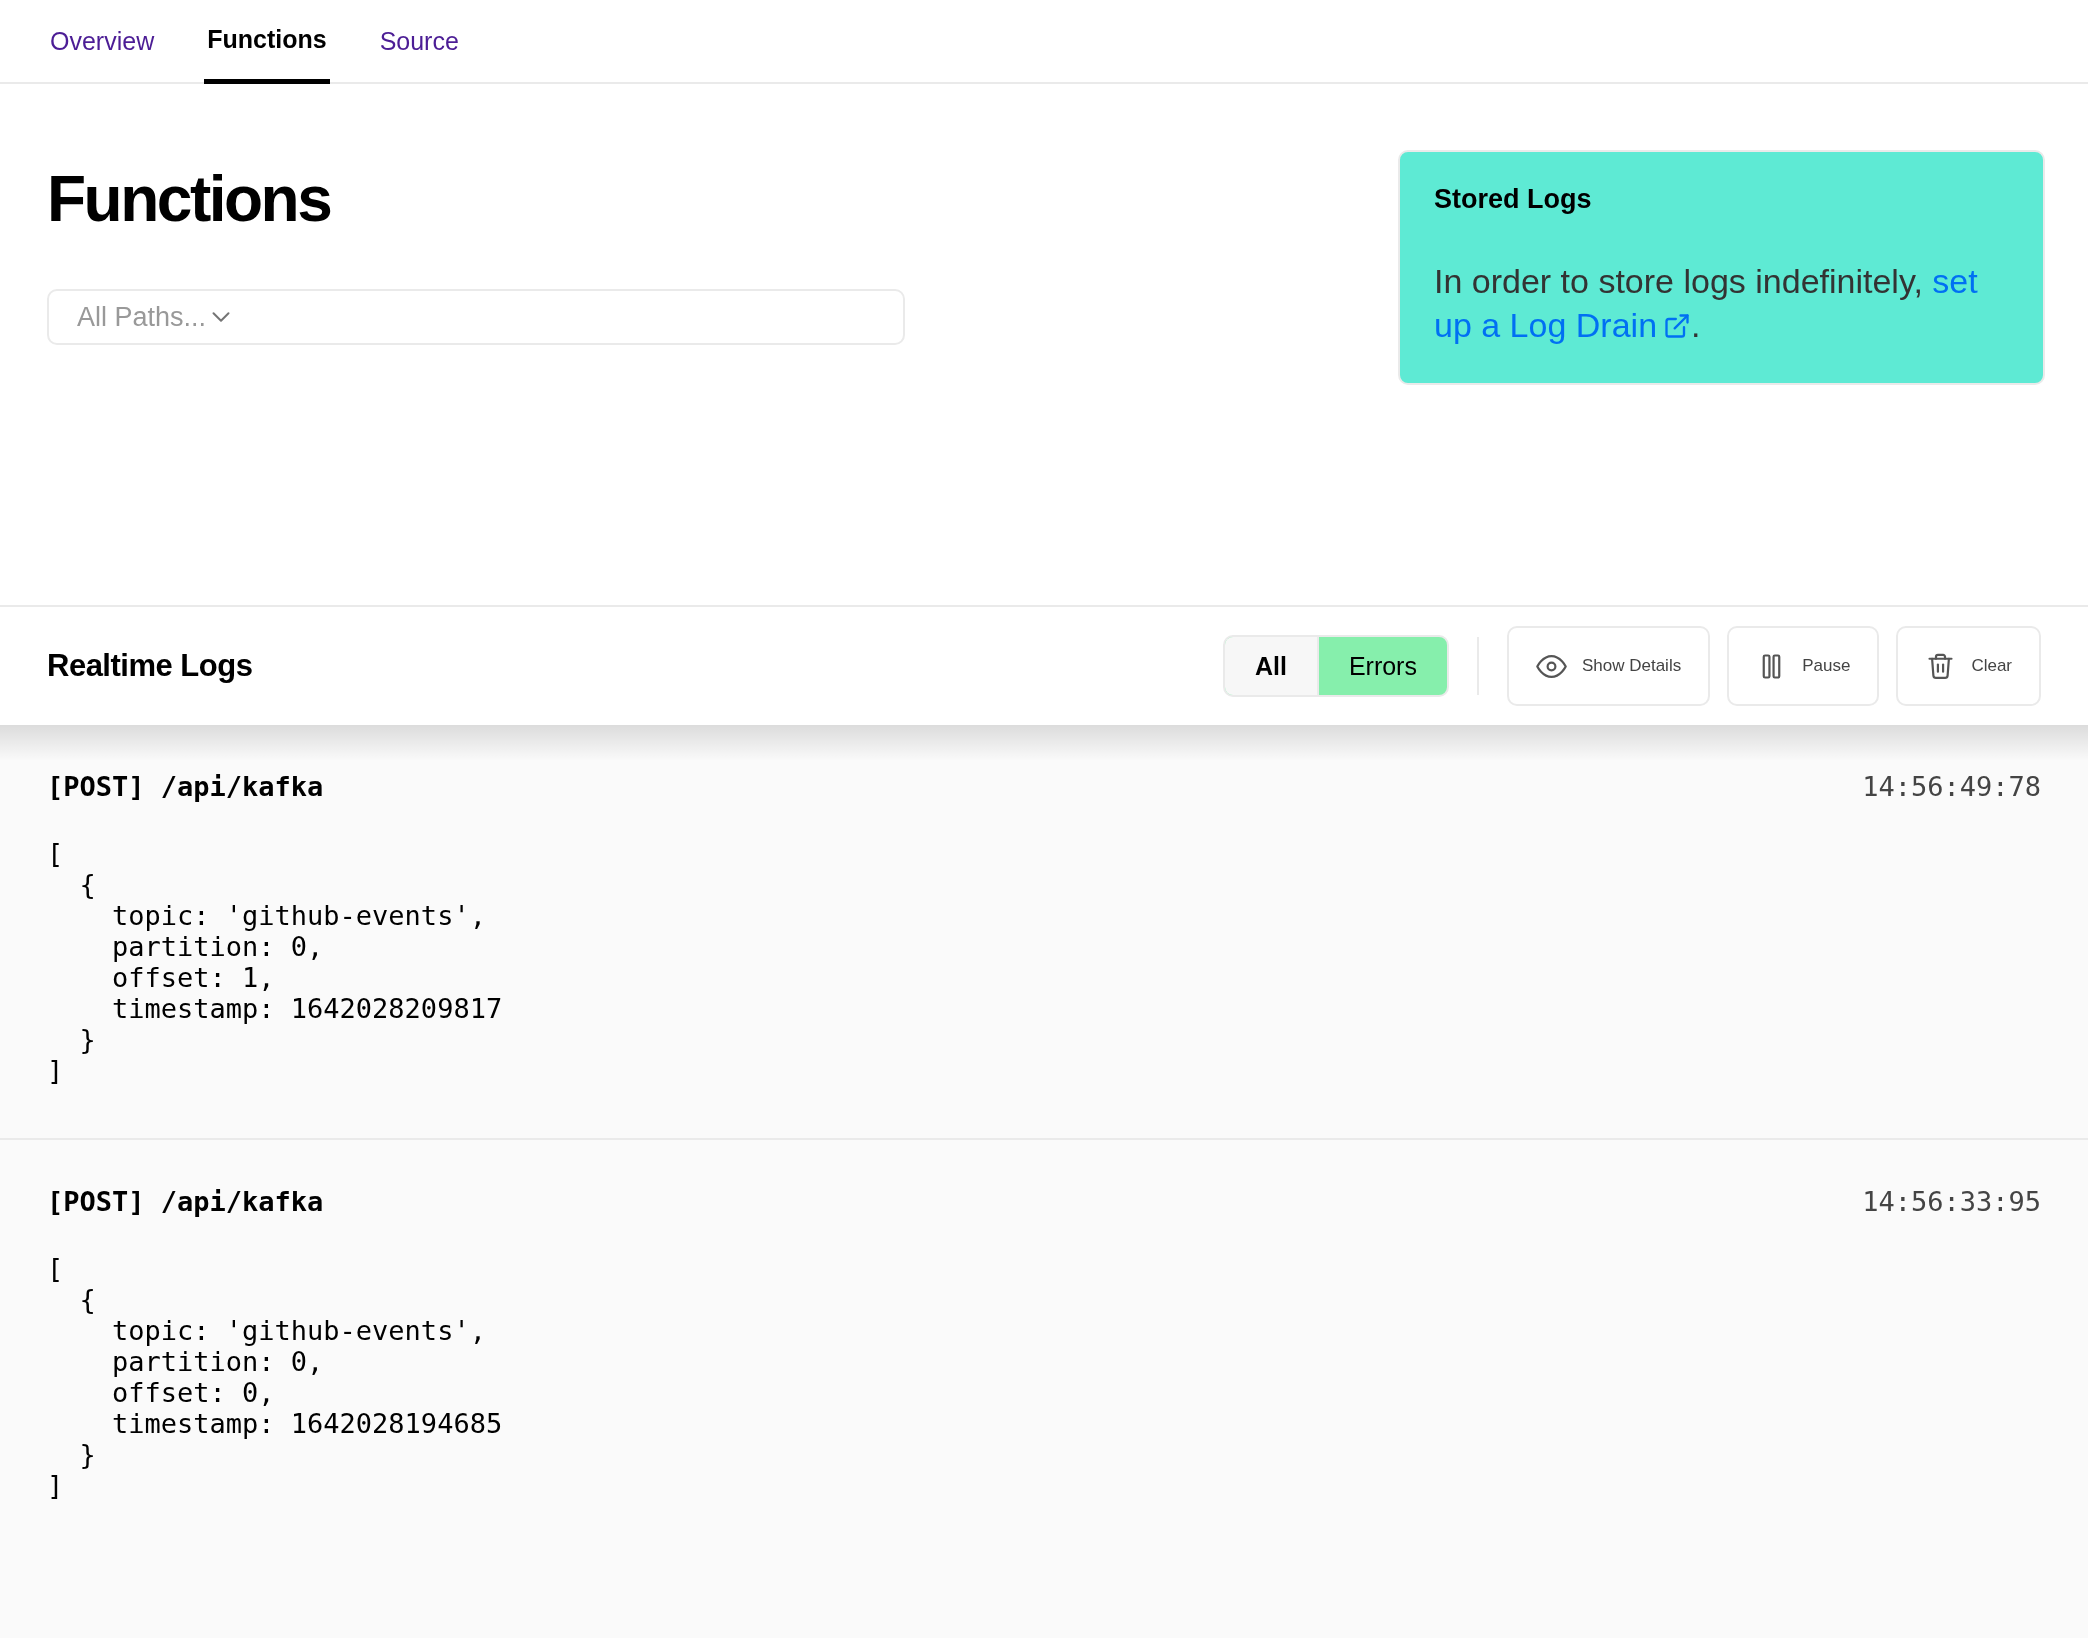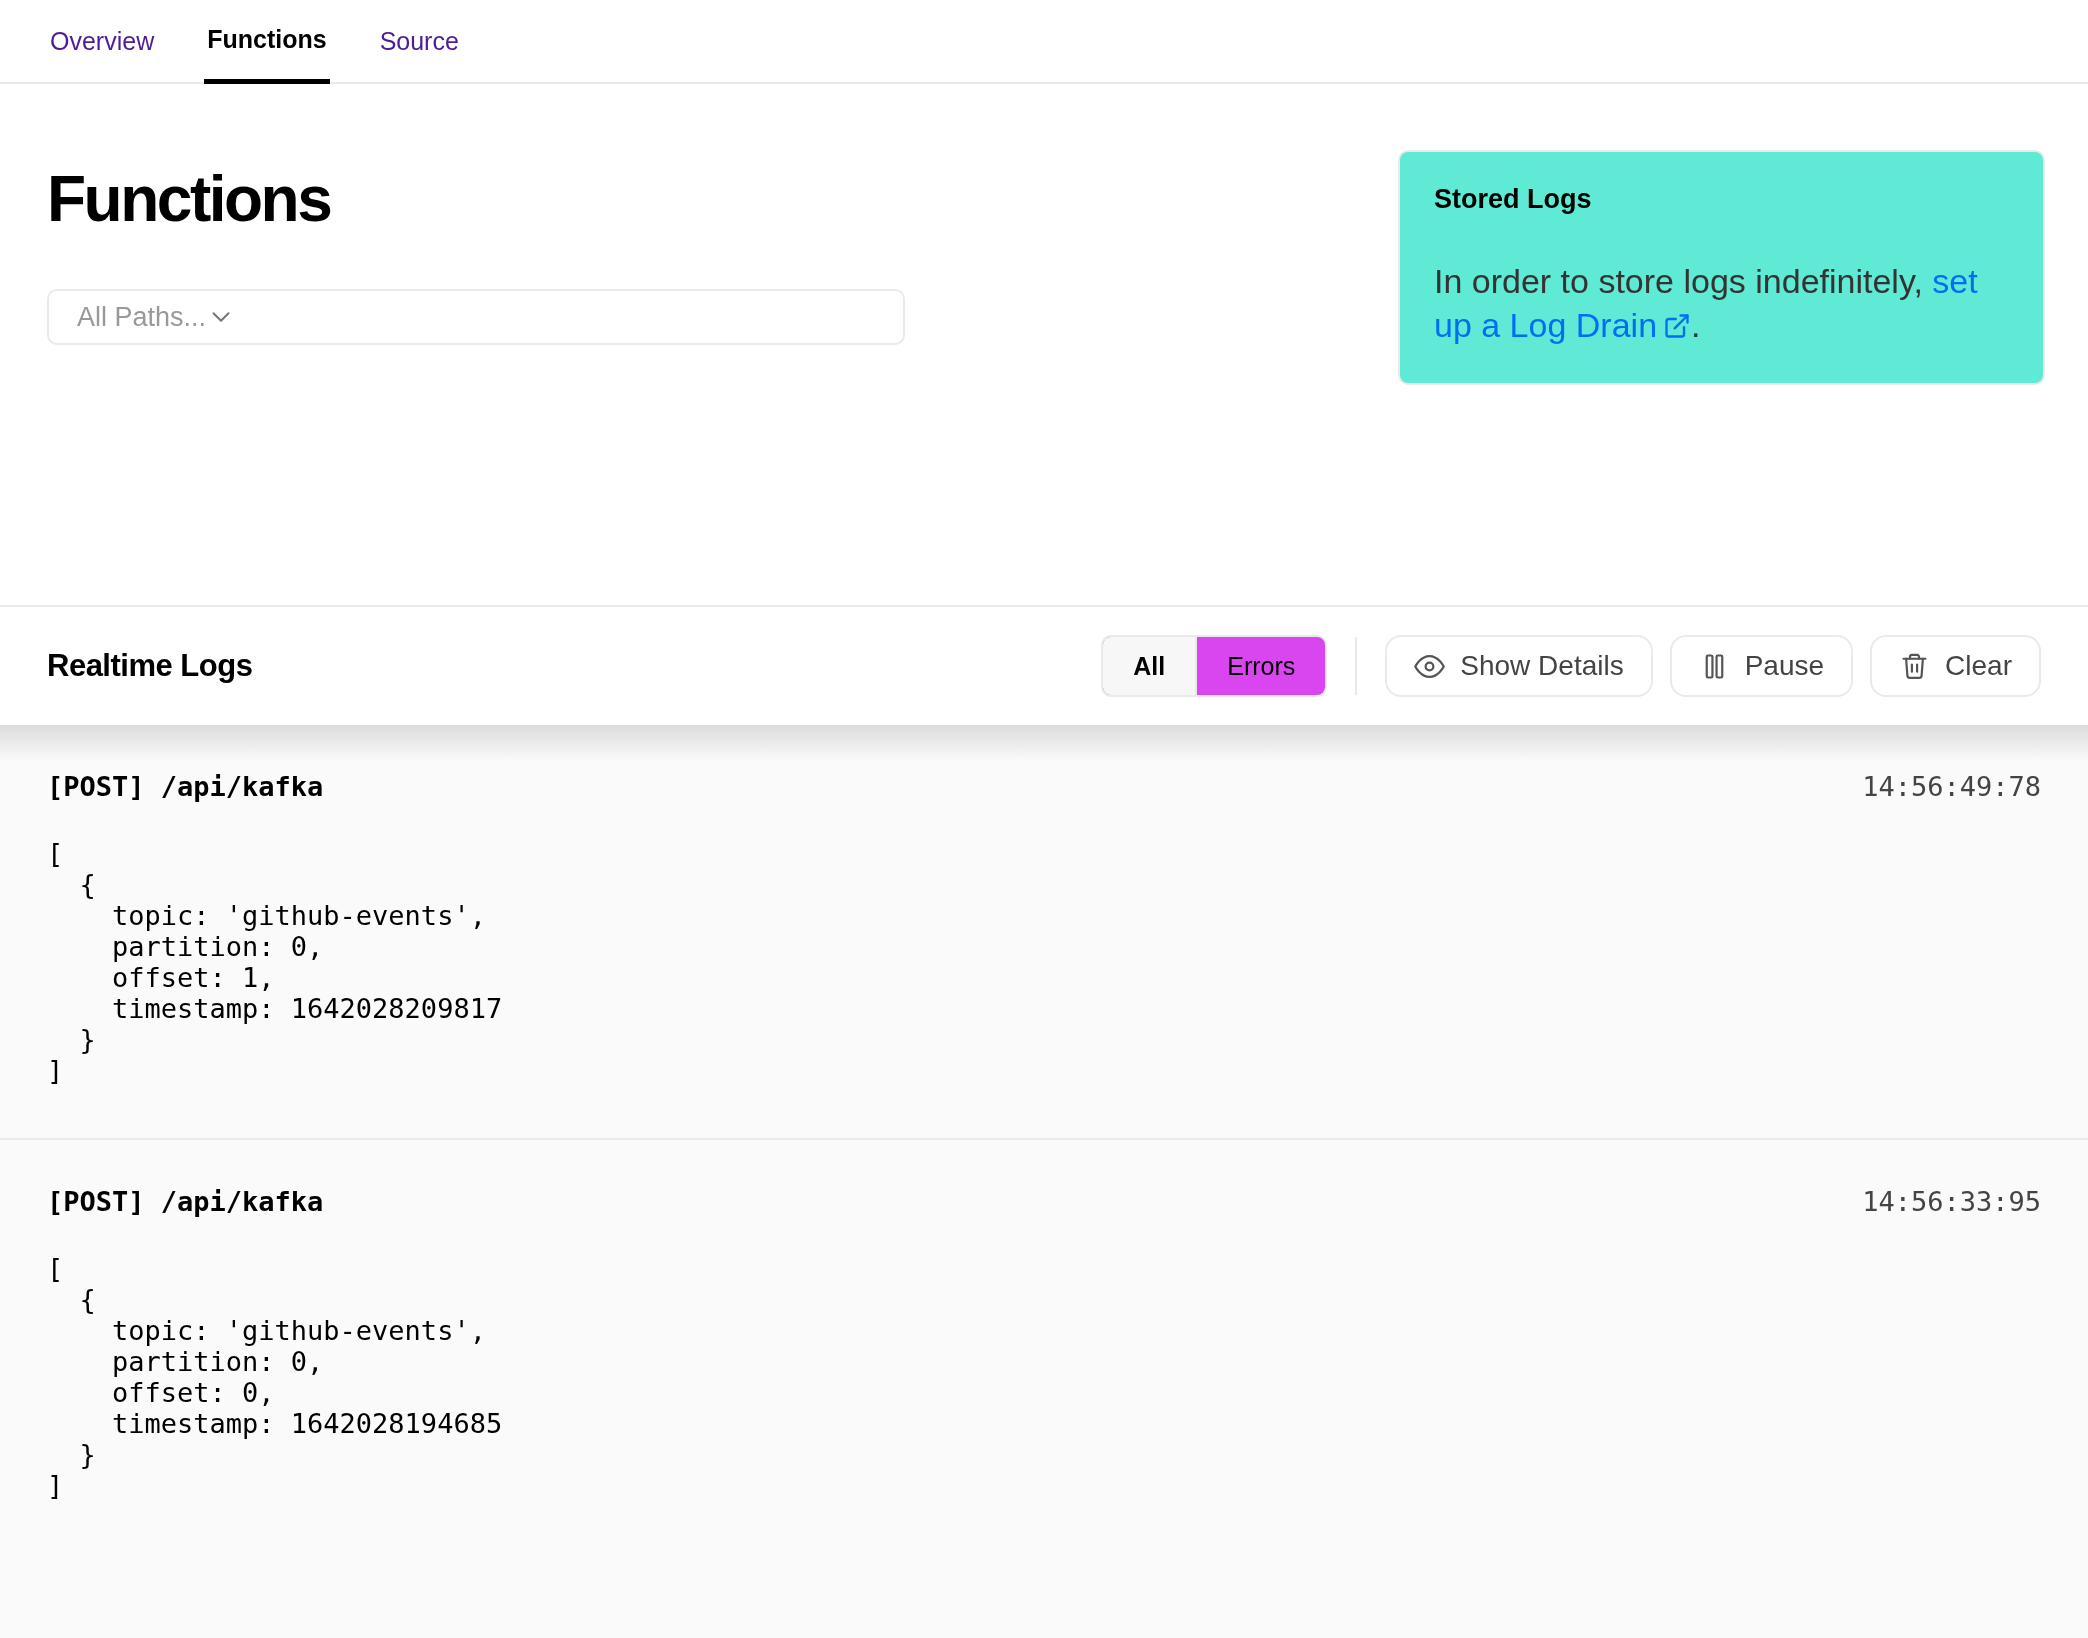--- a/index.html
+++ b/index.html
@@ -33,27 +33,27 @@
   .card-text2 { font-size:34px; line-height:44px; color:#333; margin-top:44px; }
   .link { color:#0070f3; text-decoration:none; cursor:pointer; }
   .ext-icon { width:28px; height:28px; color:#0070f3; vertical-align:-3px; margin-left:6px; }
 
   
   .rt-header { height:120px; flex:none; border-top:2px solid #eaeaea; background:#fff;
     display:flex; align-items:center; justify-content:space-between; padding:0 47px; }
   .rt-title { font-size:31px; font-weight:700; letter-spacing:-0.5px; }
   .controls { display:flex; align-items:center; gap:17px; }
   .segmented { display:flex; align-items:stretch; height:62px; border:2px solid #eaeaea;
-    border-radius:10px; overflow:hidden; background:#d946ef; }
+    border-radius:10px; overflow:hidden; background:#86efac; }
   .seg { display:flex; align-items:center; padding:0 30px; font-size:25px; color:#000;
     cursor:pointer; }
   .seg.active { background:#f7f7f7; font-weight:700; border-right:2px solid #eaeaea; }
   .vdiv { width:2px; height:58px; background:#eaeaea; margin:0 11px; }
-  .btn { height:62px; display:flex; align-items:center; gap:15px; padding:0 27px;
-    border:2px solid #eaeaea; border-radius:16px; background:#fff; font-size:28px;
+  .btn { height:80px; display:flex; align-items:center; gap:15px; padding:0 27px;
+    border:2px solid #eaeaea; border-radius:10px; background:#fff; font-size:17px;
     color:#444; cursor:pointer; font-family:"Liberation Sans", sans-serif; }
   .btn-icon { width:31px; height:31px; color:#555; flex:none; }
 
   
   .log-area { flex:1; background:#fafafa; position:relative; overflow:hidden; }
   .log-area::before { content:""; position:absolute; left:0; top:0; right:0; height:36px;
     background:linear-gradient(to bottom, rgba(0,0,0,0.12), rgba(0,0,0,0));
     pointer-events:none; }
   .entry { padding:46px 47px 52px; }
   .entry-head { display:flex; align-items:baseline; justify-content:space-between; }

